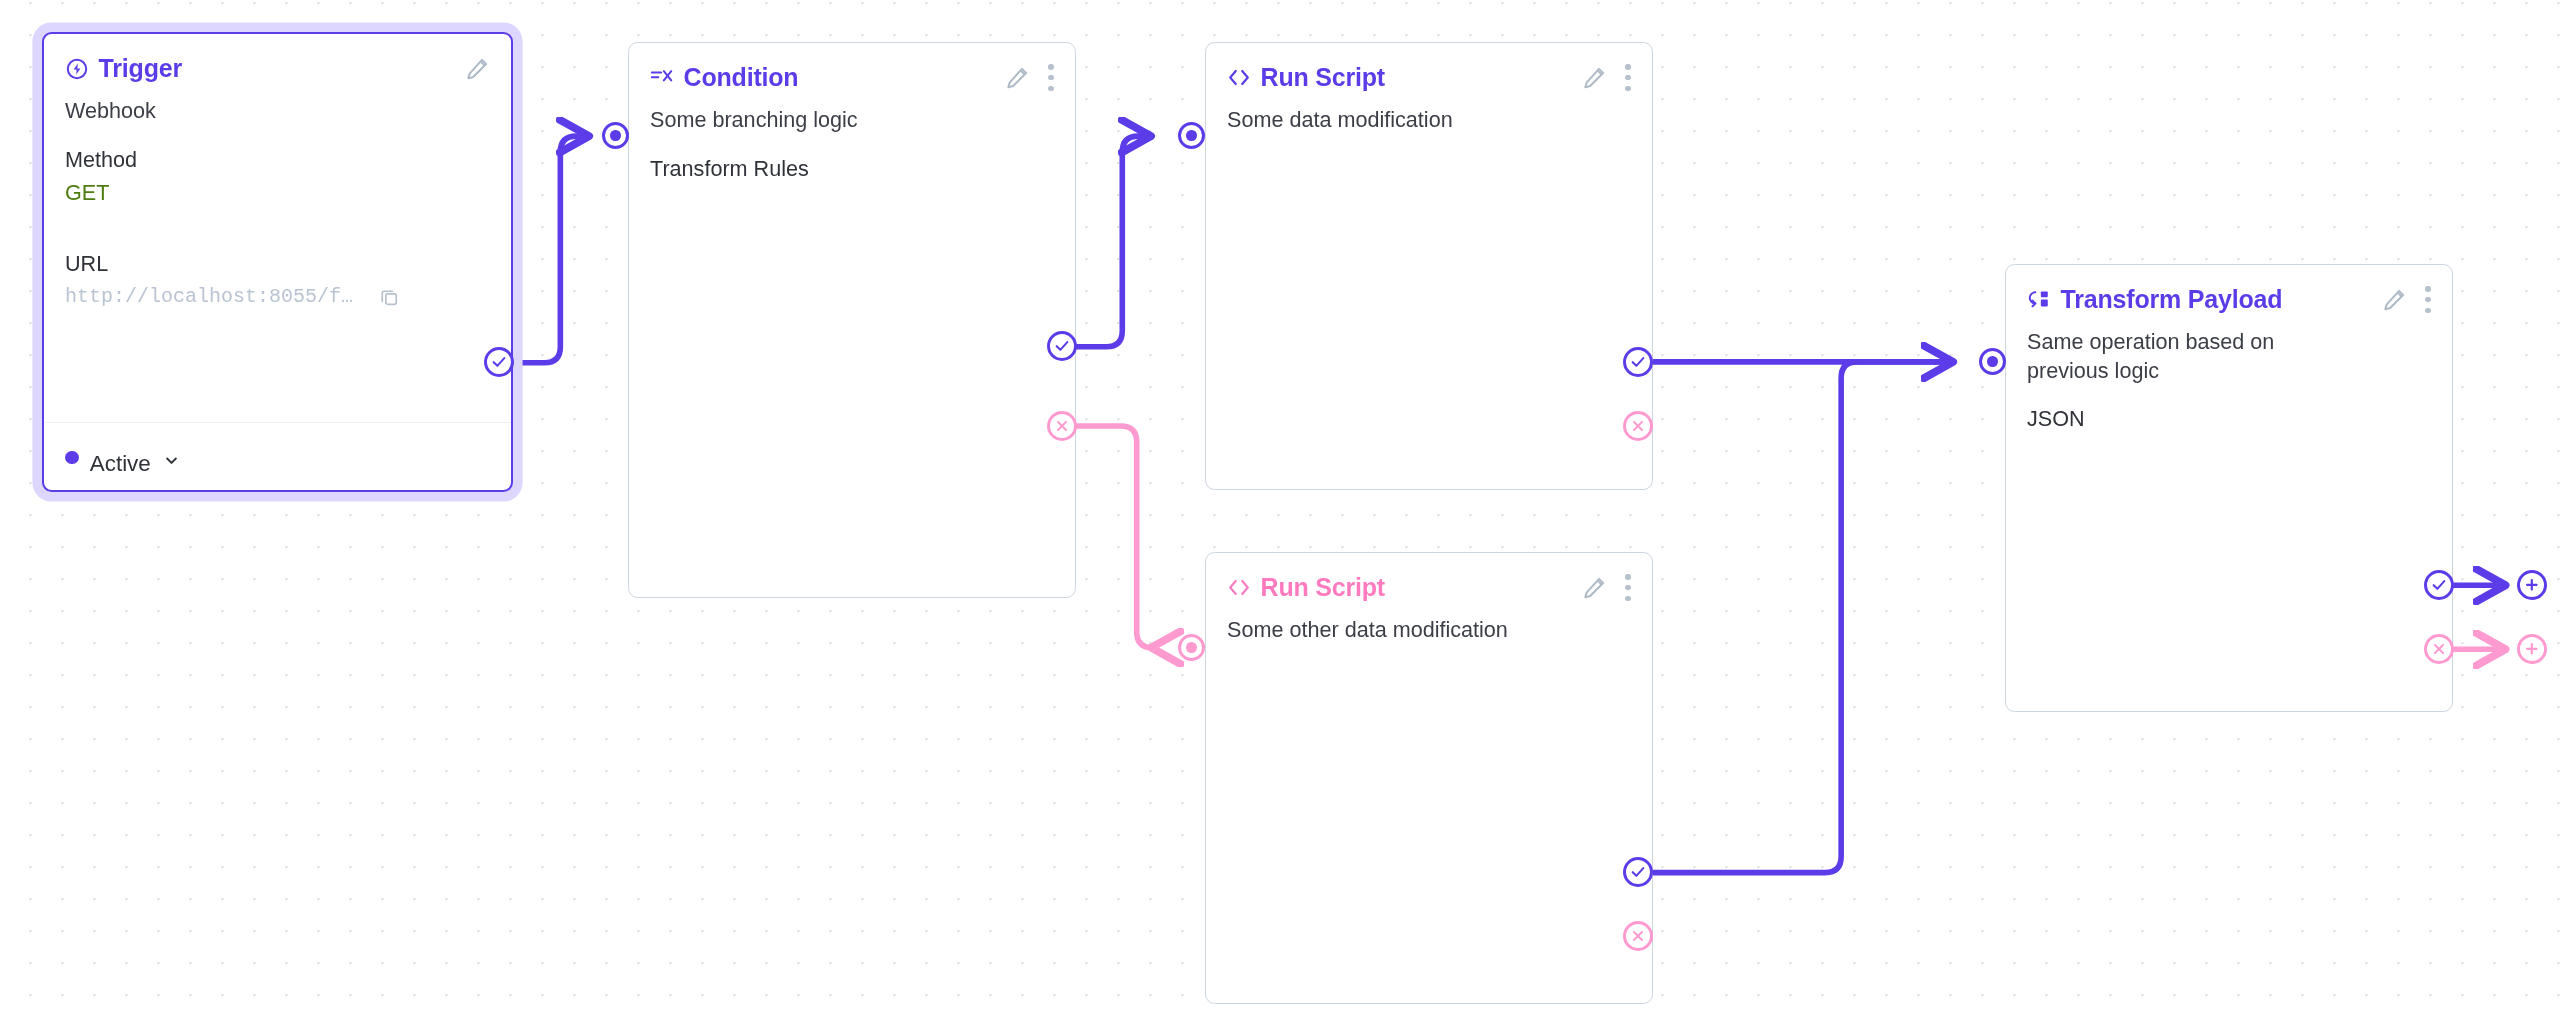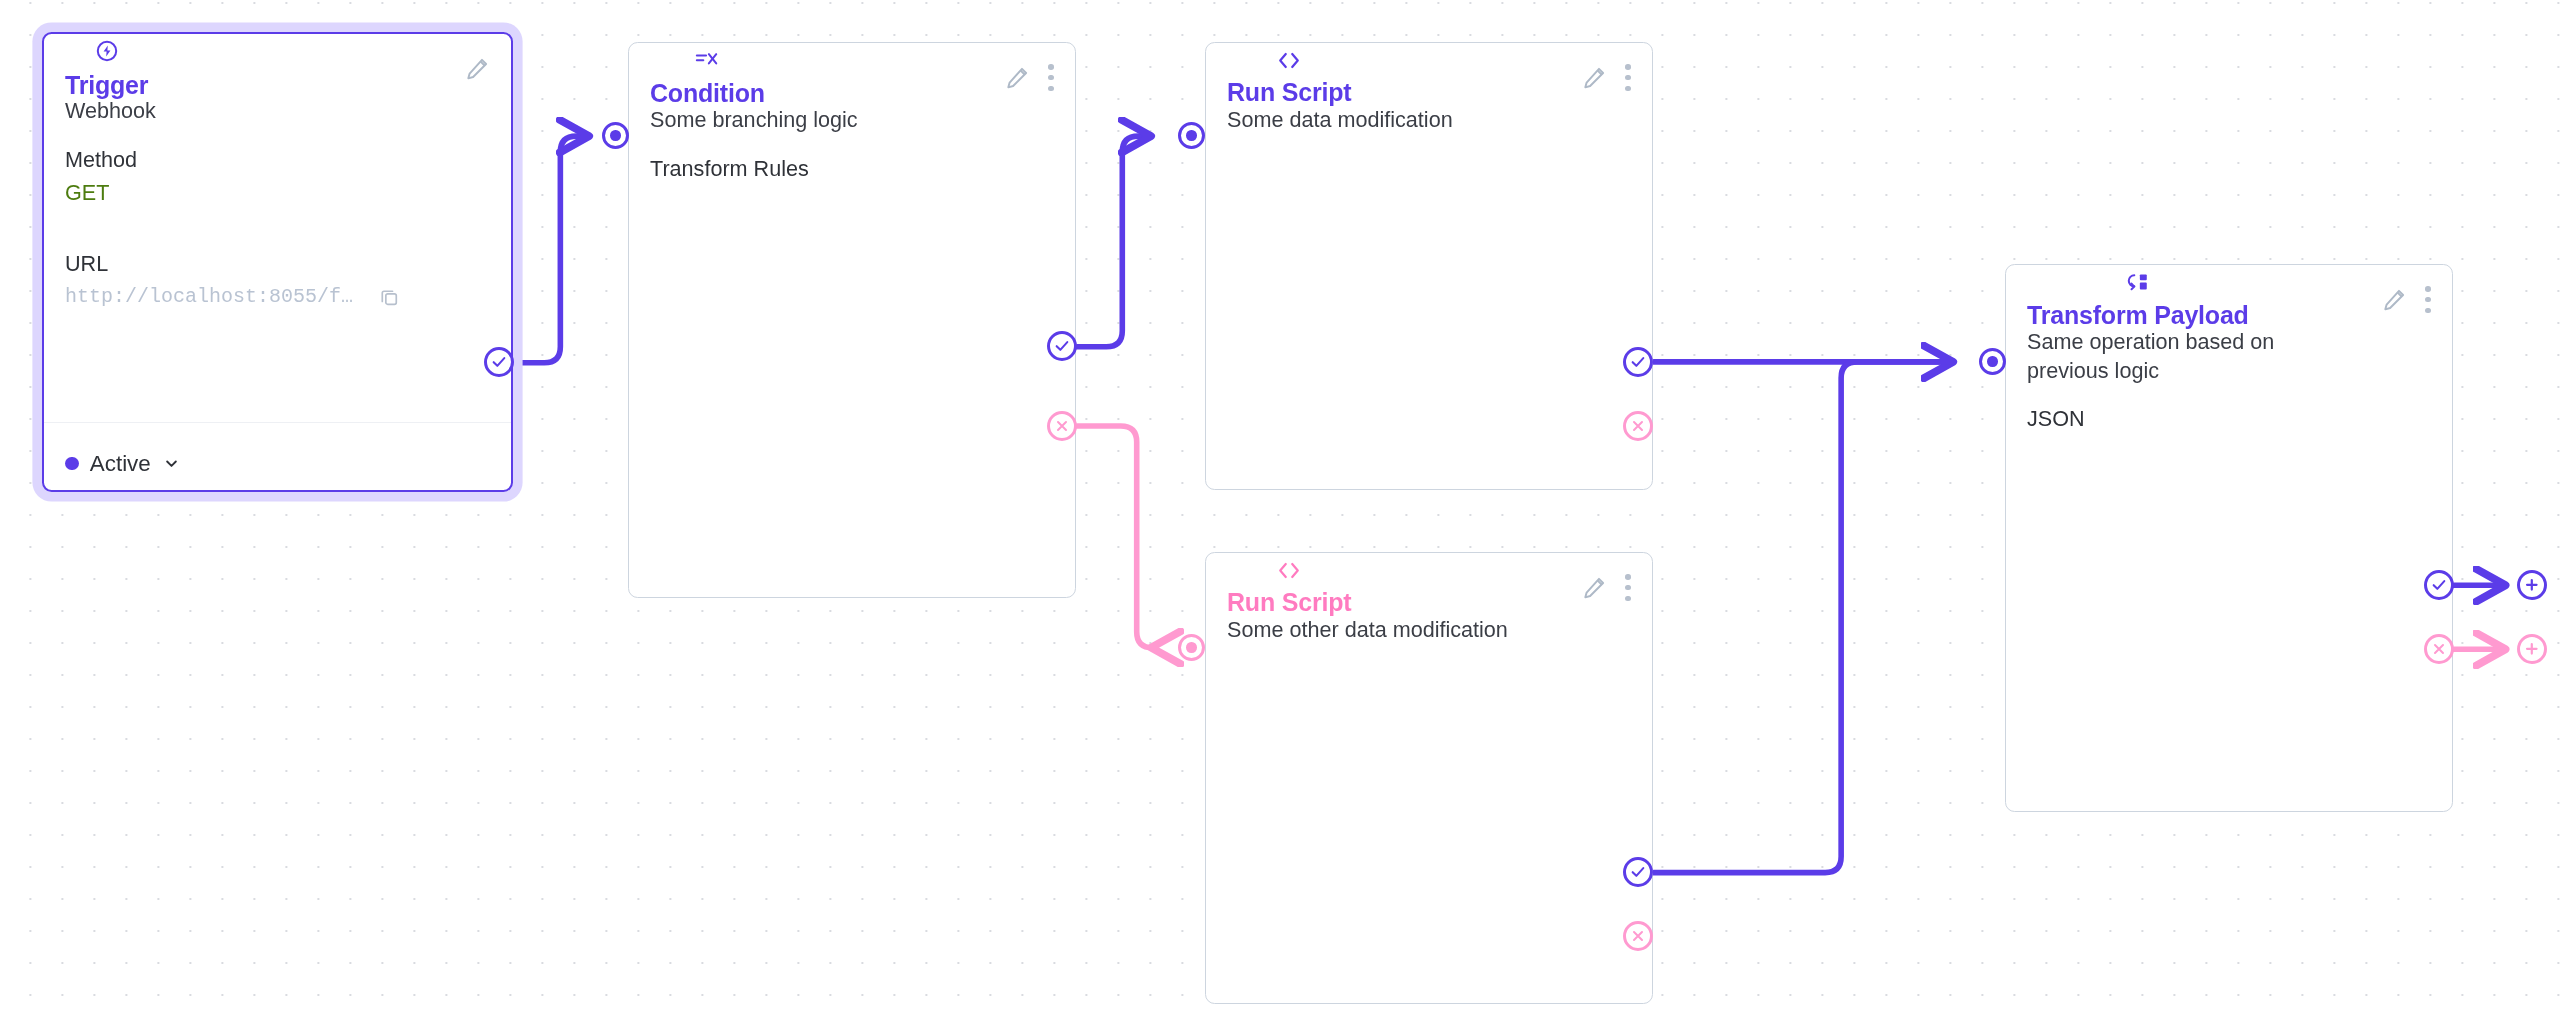--- a/index.html
+++ b/index.html
@@ -45,21 +45,20 @@
   .node-title {
     display: flex;
     align-items: center;
     gap: 9.6px;
     font-size: 25px;
     font-weight: 700;
     color: #5b3ce8;
     letter-spacing: -0.2px;
     line-height: 1;
     white-space: nowrap;
-    flex-direction: column;
   }
   .node-title.pink { color: #ff7bc0; }
 
   .head-actions {
     margin-left: auto;
     display: flex;
     align-items: center;
     gap: 17.6px;
   }
 
@@ -90,21 +89,21 @@
 
   .node-foot {
     border-top: 1.6px solid #eef0f4;
     padding: 14.4px 21px 0 21px;
     height: 53px;
     display: flex;
     align-items: center;
   }
   .status {
     display: flex;
-    align-items: center;
+    align-items: flex-start;
     gap: 11.2px;
     font-size: 22.4px;
     color: #2f3238;
   }
   .status-dot {
     width: 13.6px; height: 13.6px; border-radius: 50%;
     background: #5b3ce8;
     display: inline-block;
   }
 
@@ -321,21 +320,21 @@
             <i></i>
             <i></i>
         </span>
       </div>
     </div>
     <div class="node-body">
       <p class="body-line">Some other data modification</p>
     </div>
   </div>
 
-  <div class="node" style="left:2005px; top:264px; width:448px; height:548px;">
+  <div class="node" style="left:2005px; top:264px; width:448px; height:448px;">
     <div class="node-head">
       <div class="node-title">
         <span class="icon">
           <svg width="24" height="22.4" viewBox="0 0 26 24" fill="none">
             <path d="M9 4.5 A6 6 0 1 0 9 16.5" stroke="#5b3ce8" stroke-width="2.2" stroke-linecap="round"></path>
             <path d="M6 13.5 L9 16.8 L6 19.6" stroke="#5b3ce8" stroke-width="2.2" stroke-linecap="round" stroke-linejoin="round"></path>
             <rect x="15" y="3.6" width="7.5" height="6.2" rx="1" fill="#5b3ce8"></rect>
             <rect x="15" y="12.4" width="7.5" height="7.4" rx="1" fill="#5b3ce8"></rect>
           </svg>
         </span>

